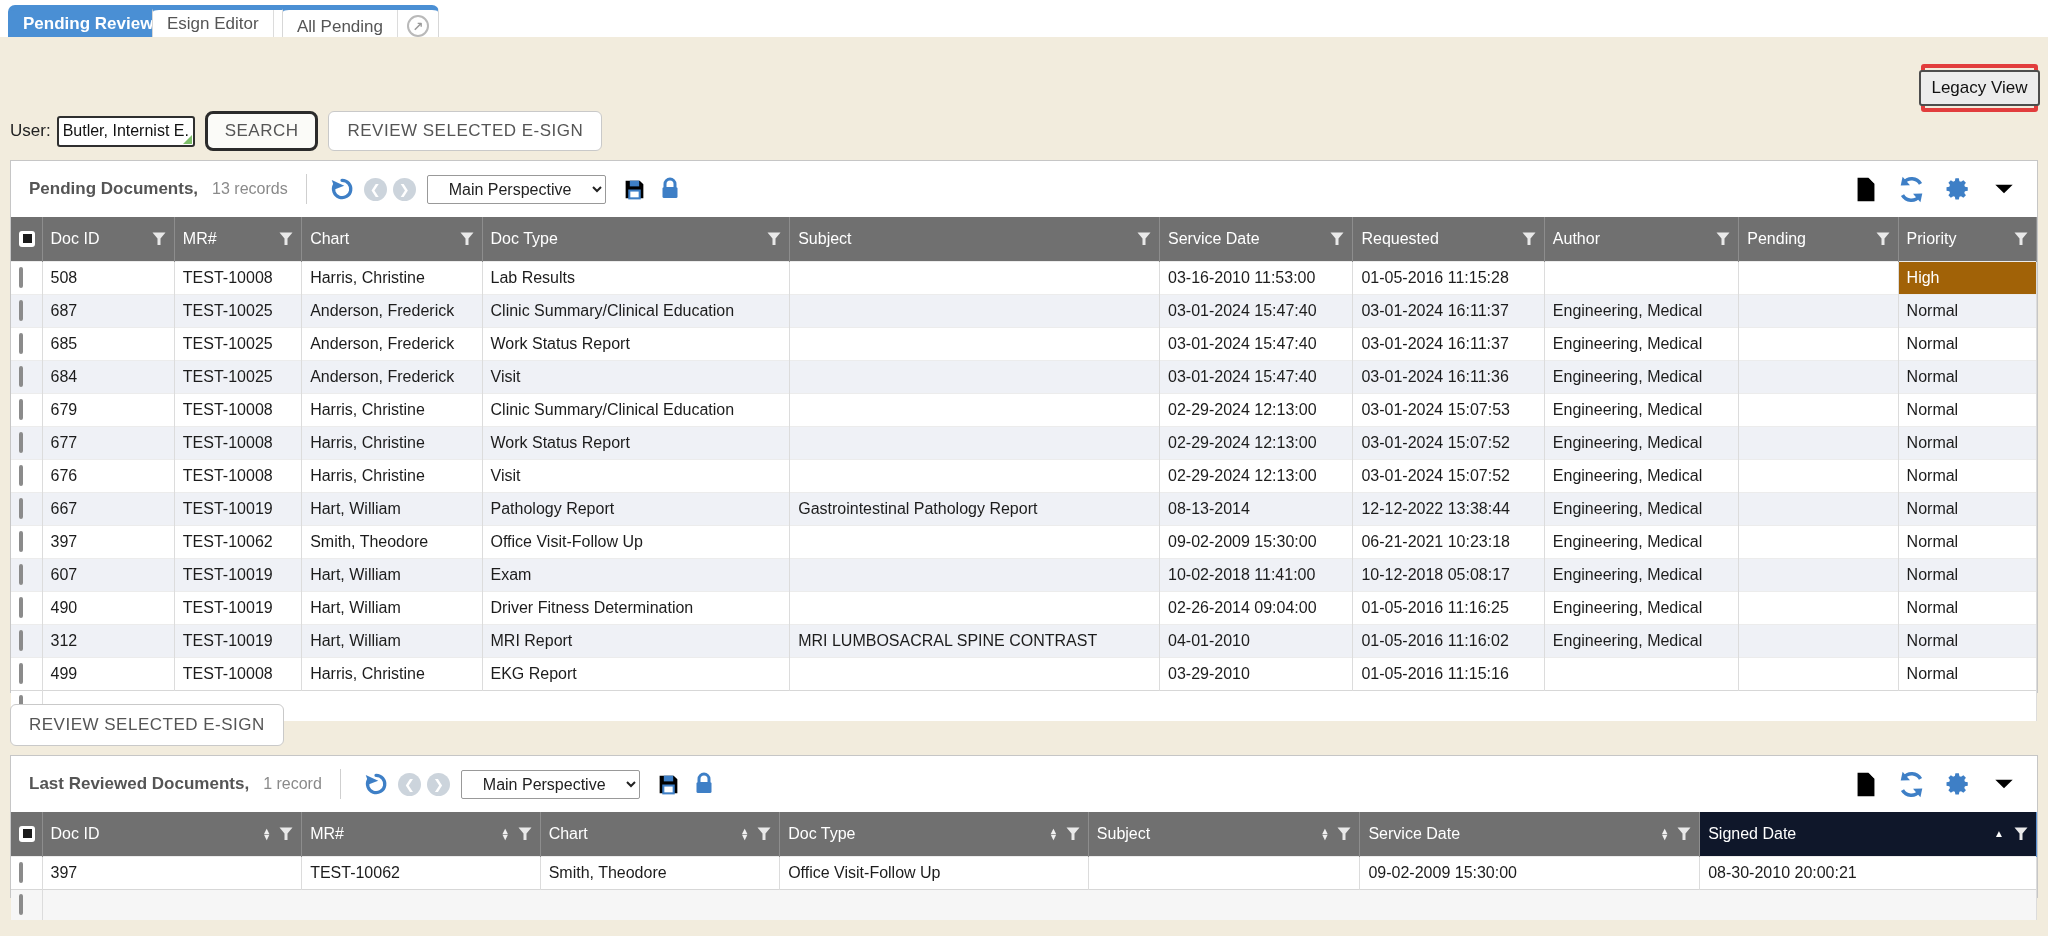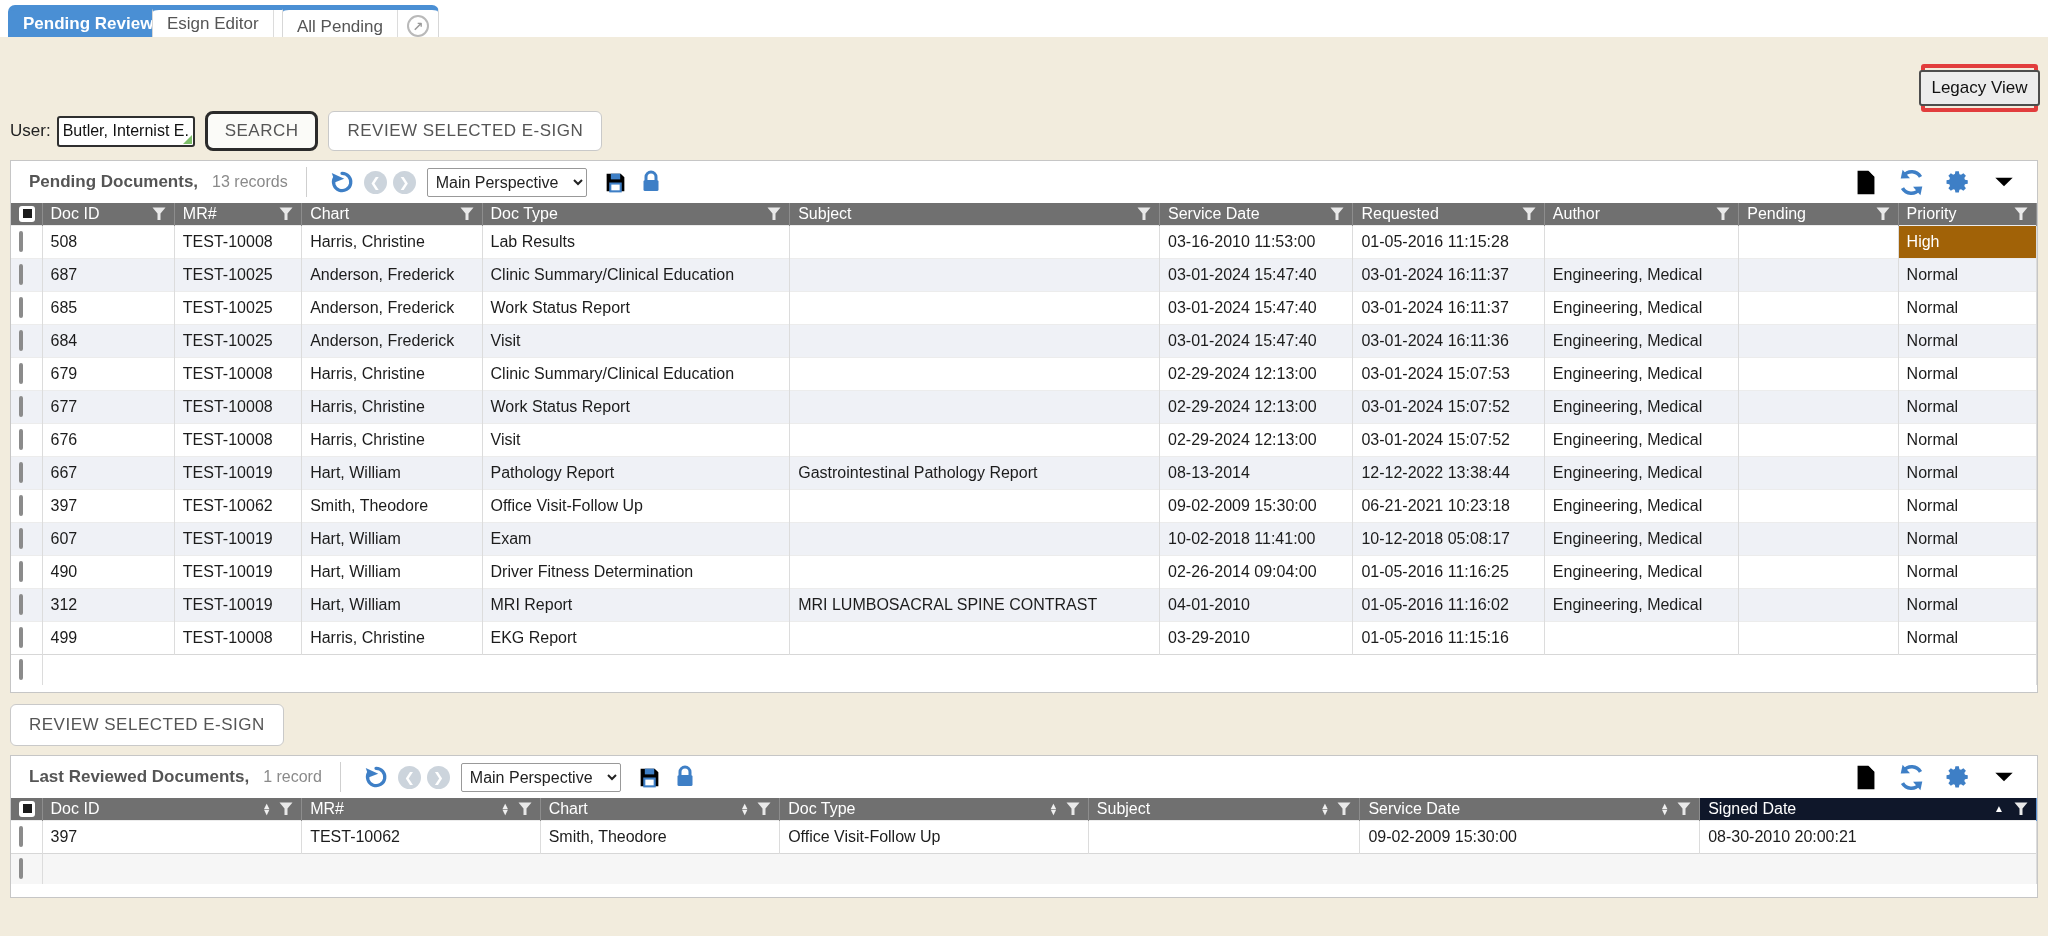--- a/index.html
+++ b/index.html
@@ -25,33 +25,33 @@
   .input-wrap { position:relative; }
   .input-wrap::after { content:""; position:absolute; right:3px; bottom:3px; width:0; height:0; border-left:9px solid transparent; border-bottom:9px solid #7fbf6a; }
   .search-btn { margin-left:10px; background:#fbfbf8; border:3px solid #2b2b2b; border-radius:8px; color:#555; font-size:17px; letter-spacing:.5px; padding:7px 17px; cursor:pointer; font-family:inherit; }
   .review-btn { margin-left:10px; background:#fff; border:1px solid #c9c9c9; border-radius:6px; color:#555; font-size:17px; letter-spacing:.5px; padding:9px 18px; cursor:pointer; font-family:inherit; white-space:nowrap; }
 
   
   .panel { position:absolute; left:10px; width:2028px; background:#fff; border:1px solid #c6c6c6; }
   .panel-pending { top:160px; height:533px; }
   .panel-reviewed { top:755px; height:143px; }
 
-  .ptoolbar { height:42px; display:flex; align-items:center; padding:0 10px; background:#fff; }
+  .ptoolbar { height:56px; display:flex; align-items:center; padding:0 10px; background:#fff; }
   .ptitle { font-size:17px; font-weight:bold; color:#555; margin-left:8px; white-space:nowrap; }
   .precords { font-size:16px; color:#8a8a8a; margin-left:14px; white-space:nowrap; }
   .tool-sep { width:1px; height:30px; background:#cfcfcf; margin:0 16px 0 18px; }
   .icon-btn { background:none; border:none; cursor:pointer; display:flex; align-items:center; justify-content:center; padding:0; margin:0 6px; }
   .nav-circle { width:23px; height:23px; border-radius:50%; background:#ccd4dc; color:#fff; font-size:13px; font-weight:bold; display:flex; align-items:center; justify-content:center; margin:0 3px; }
-  .persp-select { height:29px; font-size:16px; font-family:inherit; color:#222; border:1px solid #999; border-radius:2px; margin:0 10px 0 8px; padding:0 4px; background:#fff; min-width:160px; }
+  .persp-select { height:29px; font-size:16px; font-family:inherit; color:#222; border:1px solid #999; border-radius:2px; margin:0 10px 0 8px; padding:0 17px; background:#fff; min-width:160px; }
   .toolbar-right { margin-left:auto; display:flex; align-items:center; }
   .toolbar-right .icon-btn { margin:0 10px; }
 
   
   table.grid { border-collapse:collapse; table-layout:fixed; width:100%; }
-  .grid th { background:#707070; color:#fff; font-weight:normal; font-size:16px; text-align:left; height:22px; padding:0 8px; border-right:1px solid #8d8d8d; position:relative; white-space:nowrap; overflow:hidden; }
+  .grid th { background:#707070; color:#fff; font-weight:normal; font-size:16px; text-align:left; height:44px; padding:0 8px; border-right:1px solid #8d8d8d; position:relative; white-space:nowrap; overflow:hidden; }
   .grid th .hflex { display:flex; align-items:center; justify-content:space-between; }
   .grid th.sorted { background:#0f172a; border-right:1px solid #5b92d2; }
   .grid td { font-size:16px; color:#1c1c1c; height:33px; padding:0 8px; border-right:1px solid #dcdcdc; white-space:nowrap; overflow:hidden; }
   .grid tr.alt td { background:#eff1f6; }
   .grid tr.data-row td { border-top:1px solid #ececec; }
   .grid td.link-cell span { cursor:pointer; }
   .grid td.prio-high { background:#a16207; color:#fff; }
   .grid tr.footer-row td { height:31px; border-top:1px solid #d7d7d7; background:#fff; }
   .panel-reviewed .grid tr.footer-row td { background:#f6f6f6; }
   .cb-col { width:31px; }

